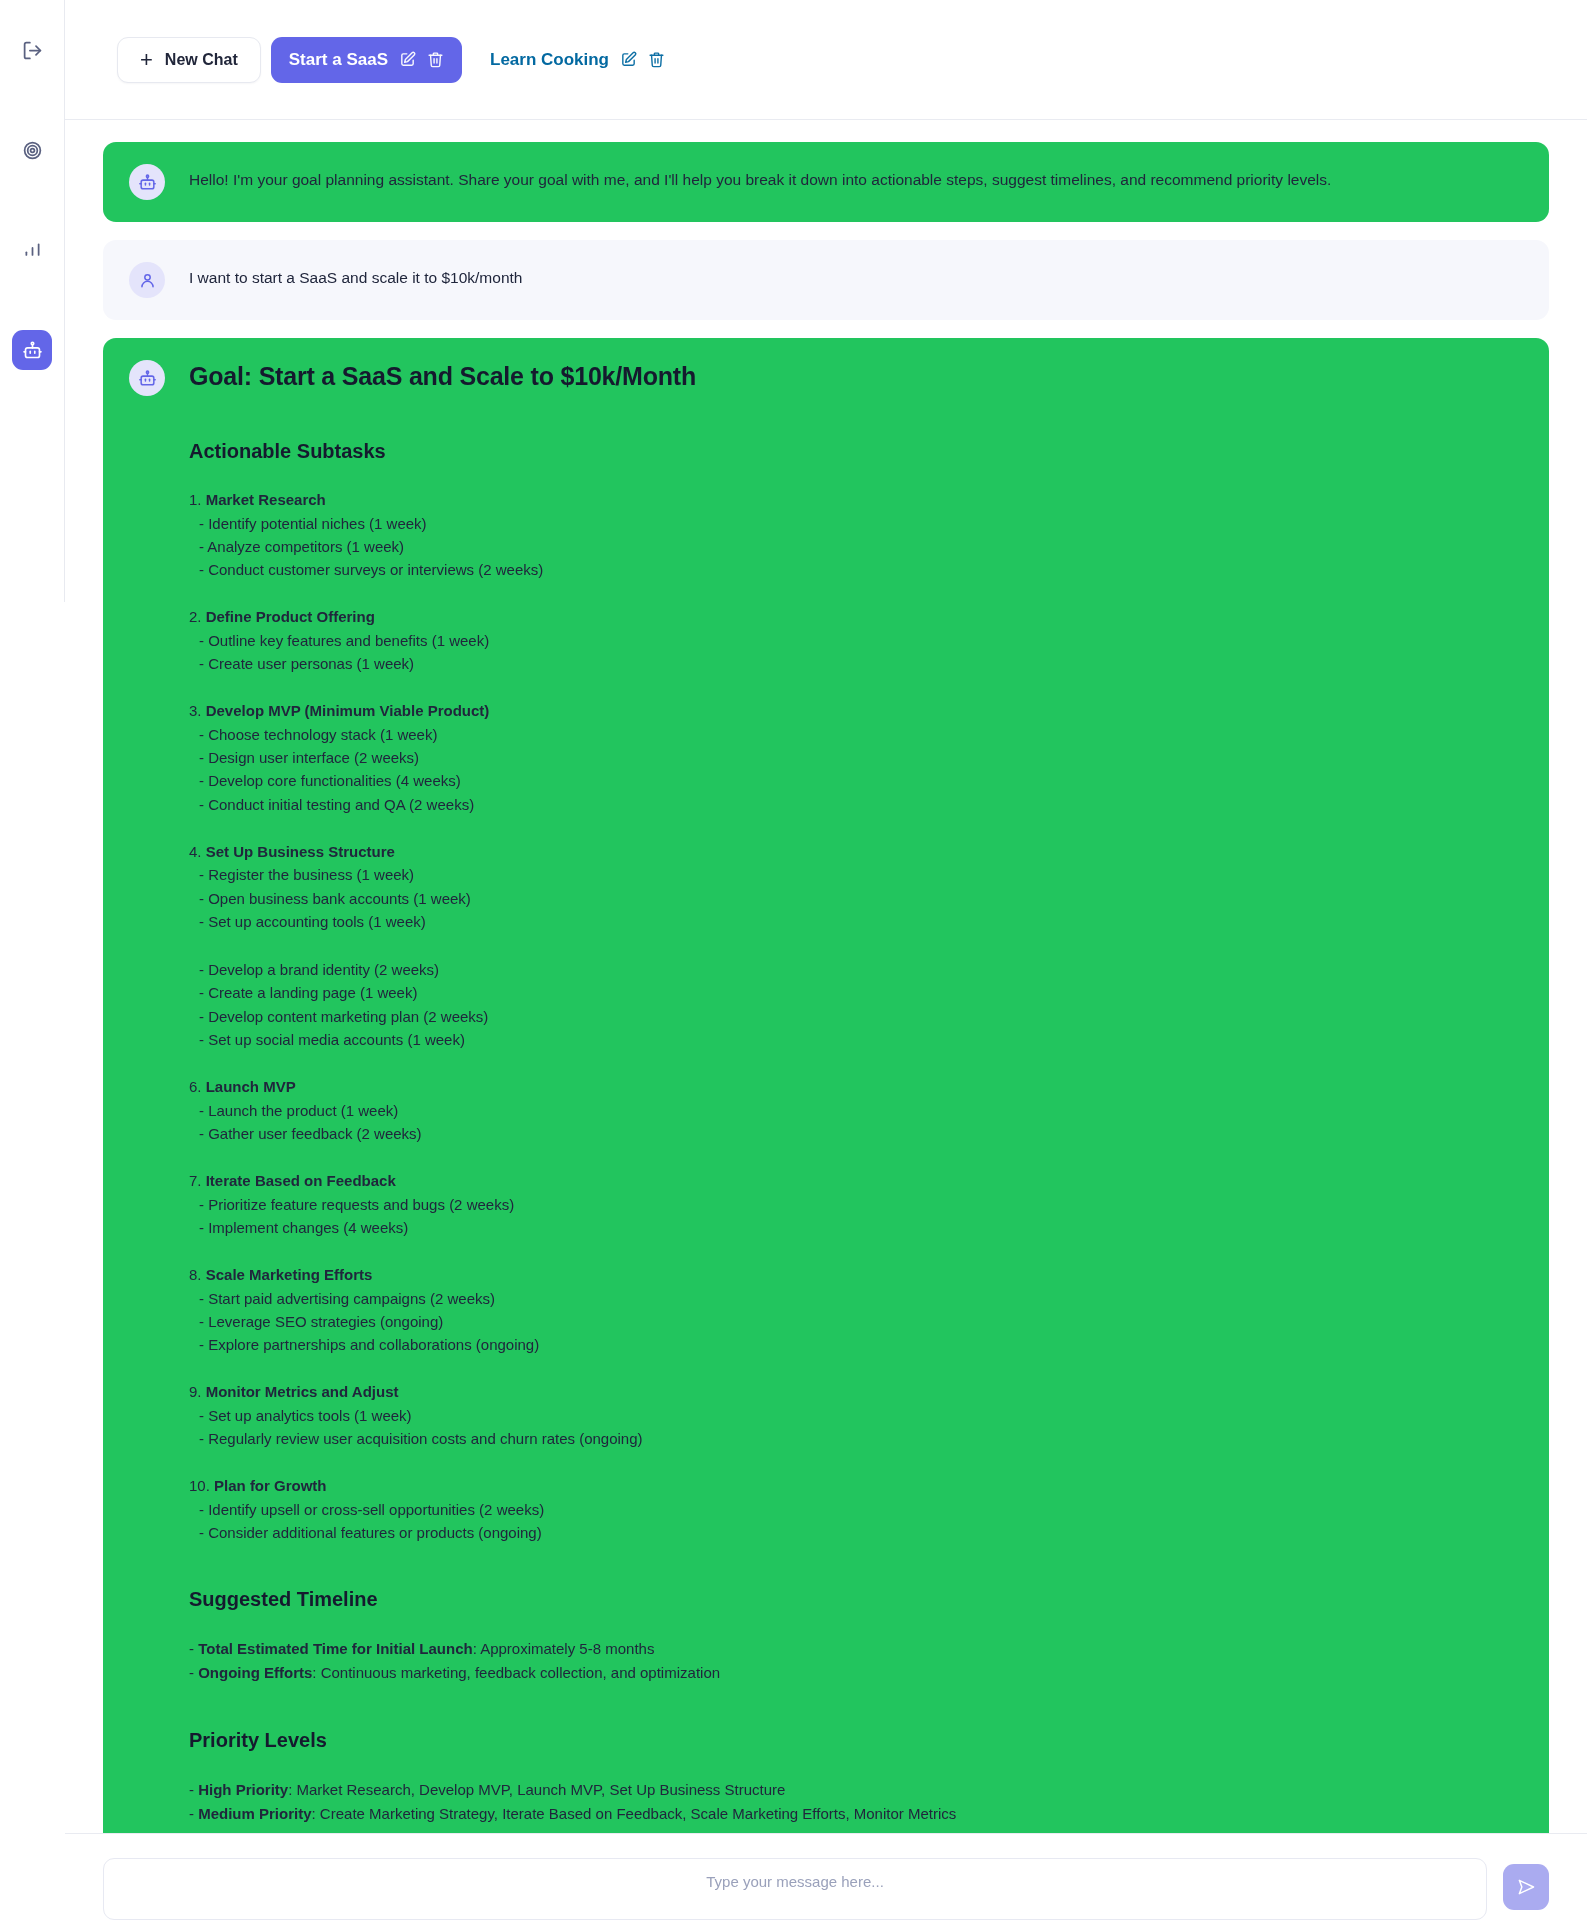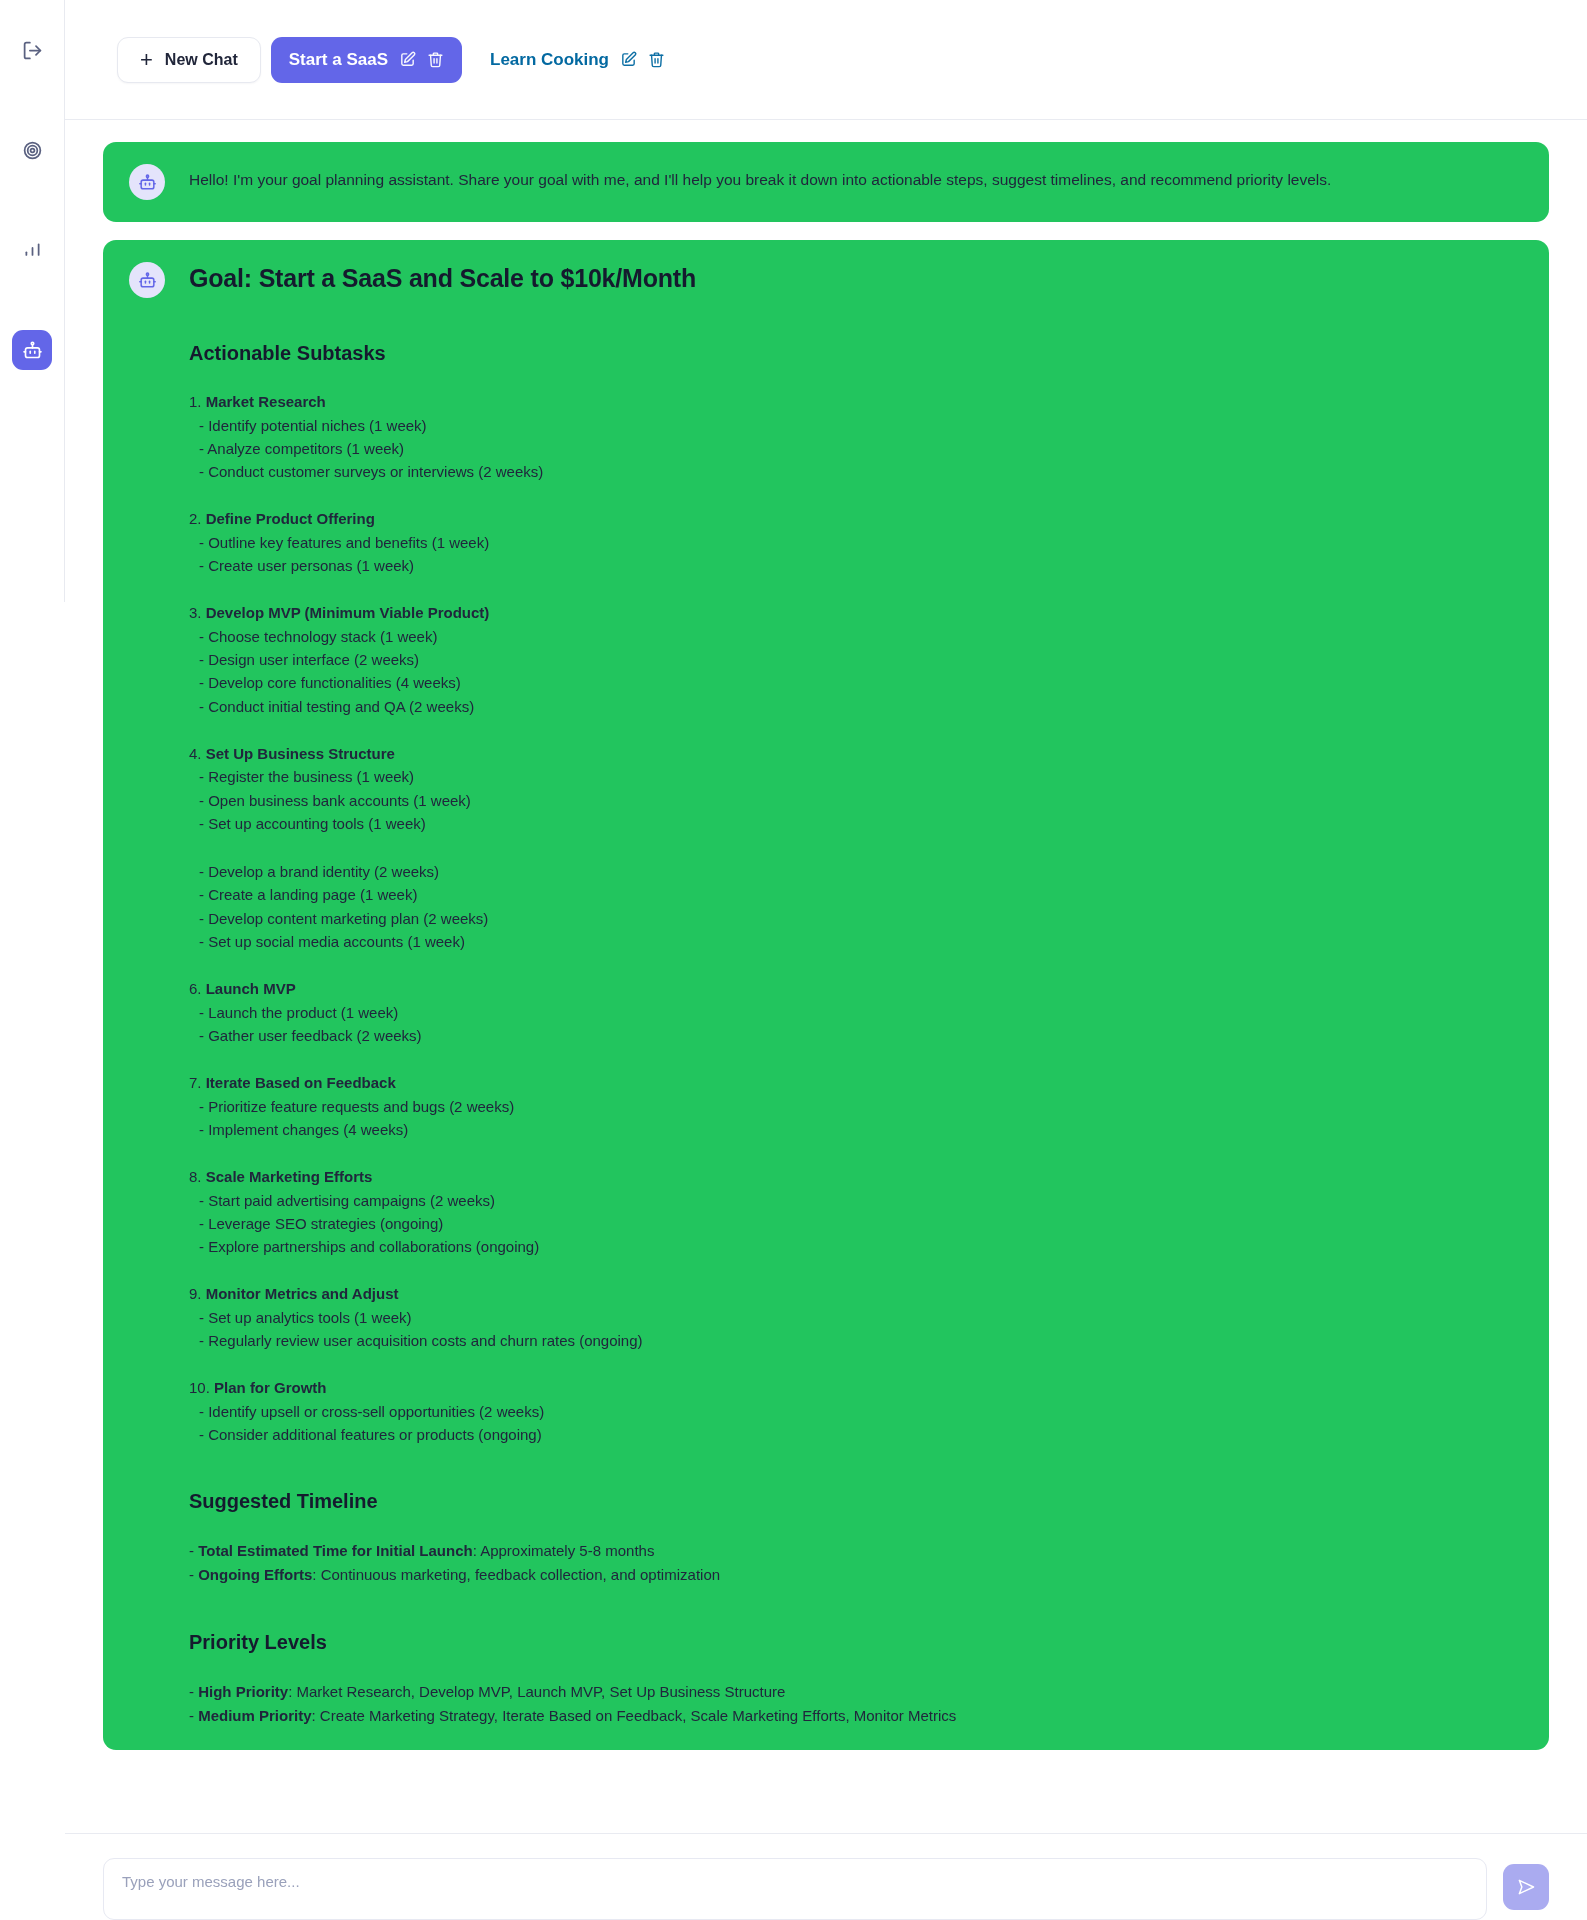--- a/index.html
+++ b/index.html
@@ -123,20 +123,21 @@
     flex: 1 1 auto;
     height: 62px;
     border: 1px solid #e7e9f2; border-radius: 11px;
     background: #fff;
     padding: 14px 18px;
     font-size: 15px;
     color: #9aa1bb;
     font-family: "Liberation Sans", sans-serif;
     resize: none;
     outline: none;
+    text-align: center;
   }
   .composer::placeholder { color: #9aa1bb; }
   .sendbtn {
     flex: 0 0 auto;
     width: 46px; height: 46px; border-radius: 11px;
     background: #aaabf0;
     display: flex; align-items: center; justify-content: center;
     border: none; cursor: pointer;
     margin-top: 6px;
   }
@@ -252,20 +253,31 @@
             <line x1="2.3" y1="13.5" x2="4" y2="13.5"></line>
             <line x1="20" y1="13.5" x2="21.7" y2="13.5"></line>
             <line x1="9.4" y1="13" x2="9.4" y2="15"></line>
             <line x1="14.6" y1="13" x2="14.6" y2="15"></line>
           </svg>
         </span>
       </div>
       <div class="msg-body">Hello! I'm your goal planning assistant. Share your goal with me, and I'll help you break it down into actionable steps, suggest timelines, and recommend priority levels.</div>
     </div>
 
+    <div class="msg user">
+      <div class="avatar">
+        <span>
+          <svg width="19" height="19" viewBox="0 0 24 24" fill="none" stroke="currentColor" stroke-width="1.9" stroke-linecap="round" stroke-linejoin="round">
+            <circle cx="12" cy="8" r="3.4"></circle>
+            <path d="M5 20a7 7 0 0 1 14 0"></path>
+          </svg>
+        </span>
+      </div>
+      <div class="msg-body">I want to start a SaaS and scale it to $10k/month</div>
+    </div>
 
     <div class="msg bubble-big">
       <div class="row">
         <div class="avatar">
           <span>
             <svg width="19" height="19" viewBox="0 0 24 24" fill="none" stroke="currentColor" stroke-width="1.9" stroke-linecap="round" stroke-linejoin="round">
               <rect x="4" y="9" width="16" height="11" rx="2.4"></rect>
               <path d="M12 5.5V9"></path>
               <circle cx="12" cy="4" r="1.4"></circle>
               <line x1="2.3" y1="13.5" x2="4" y2="13.5"></line>

